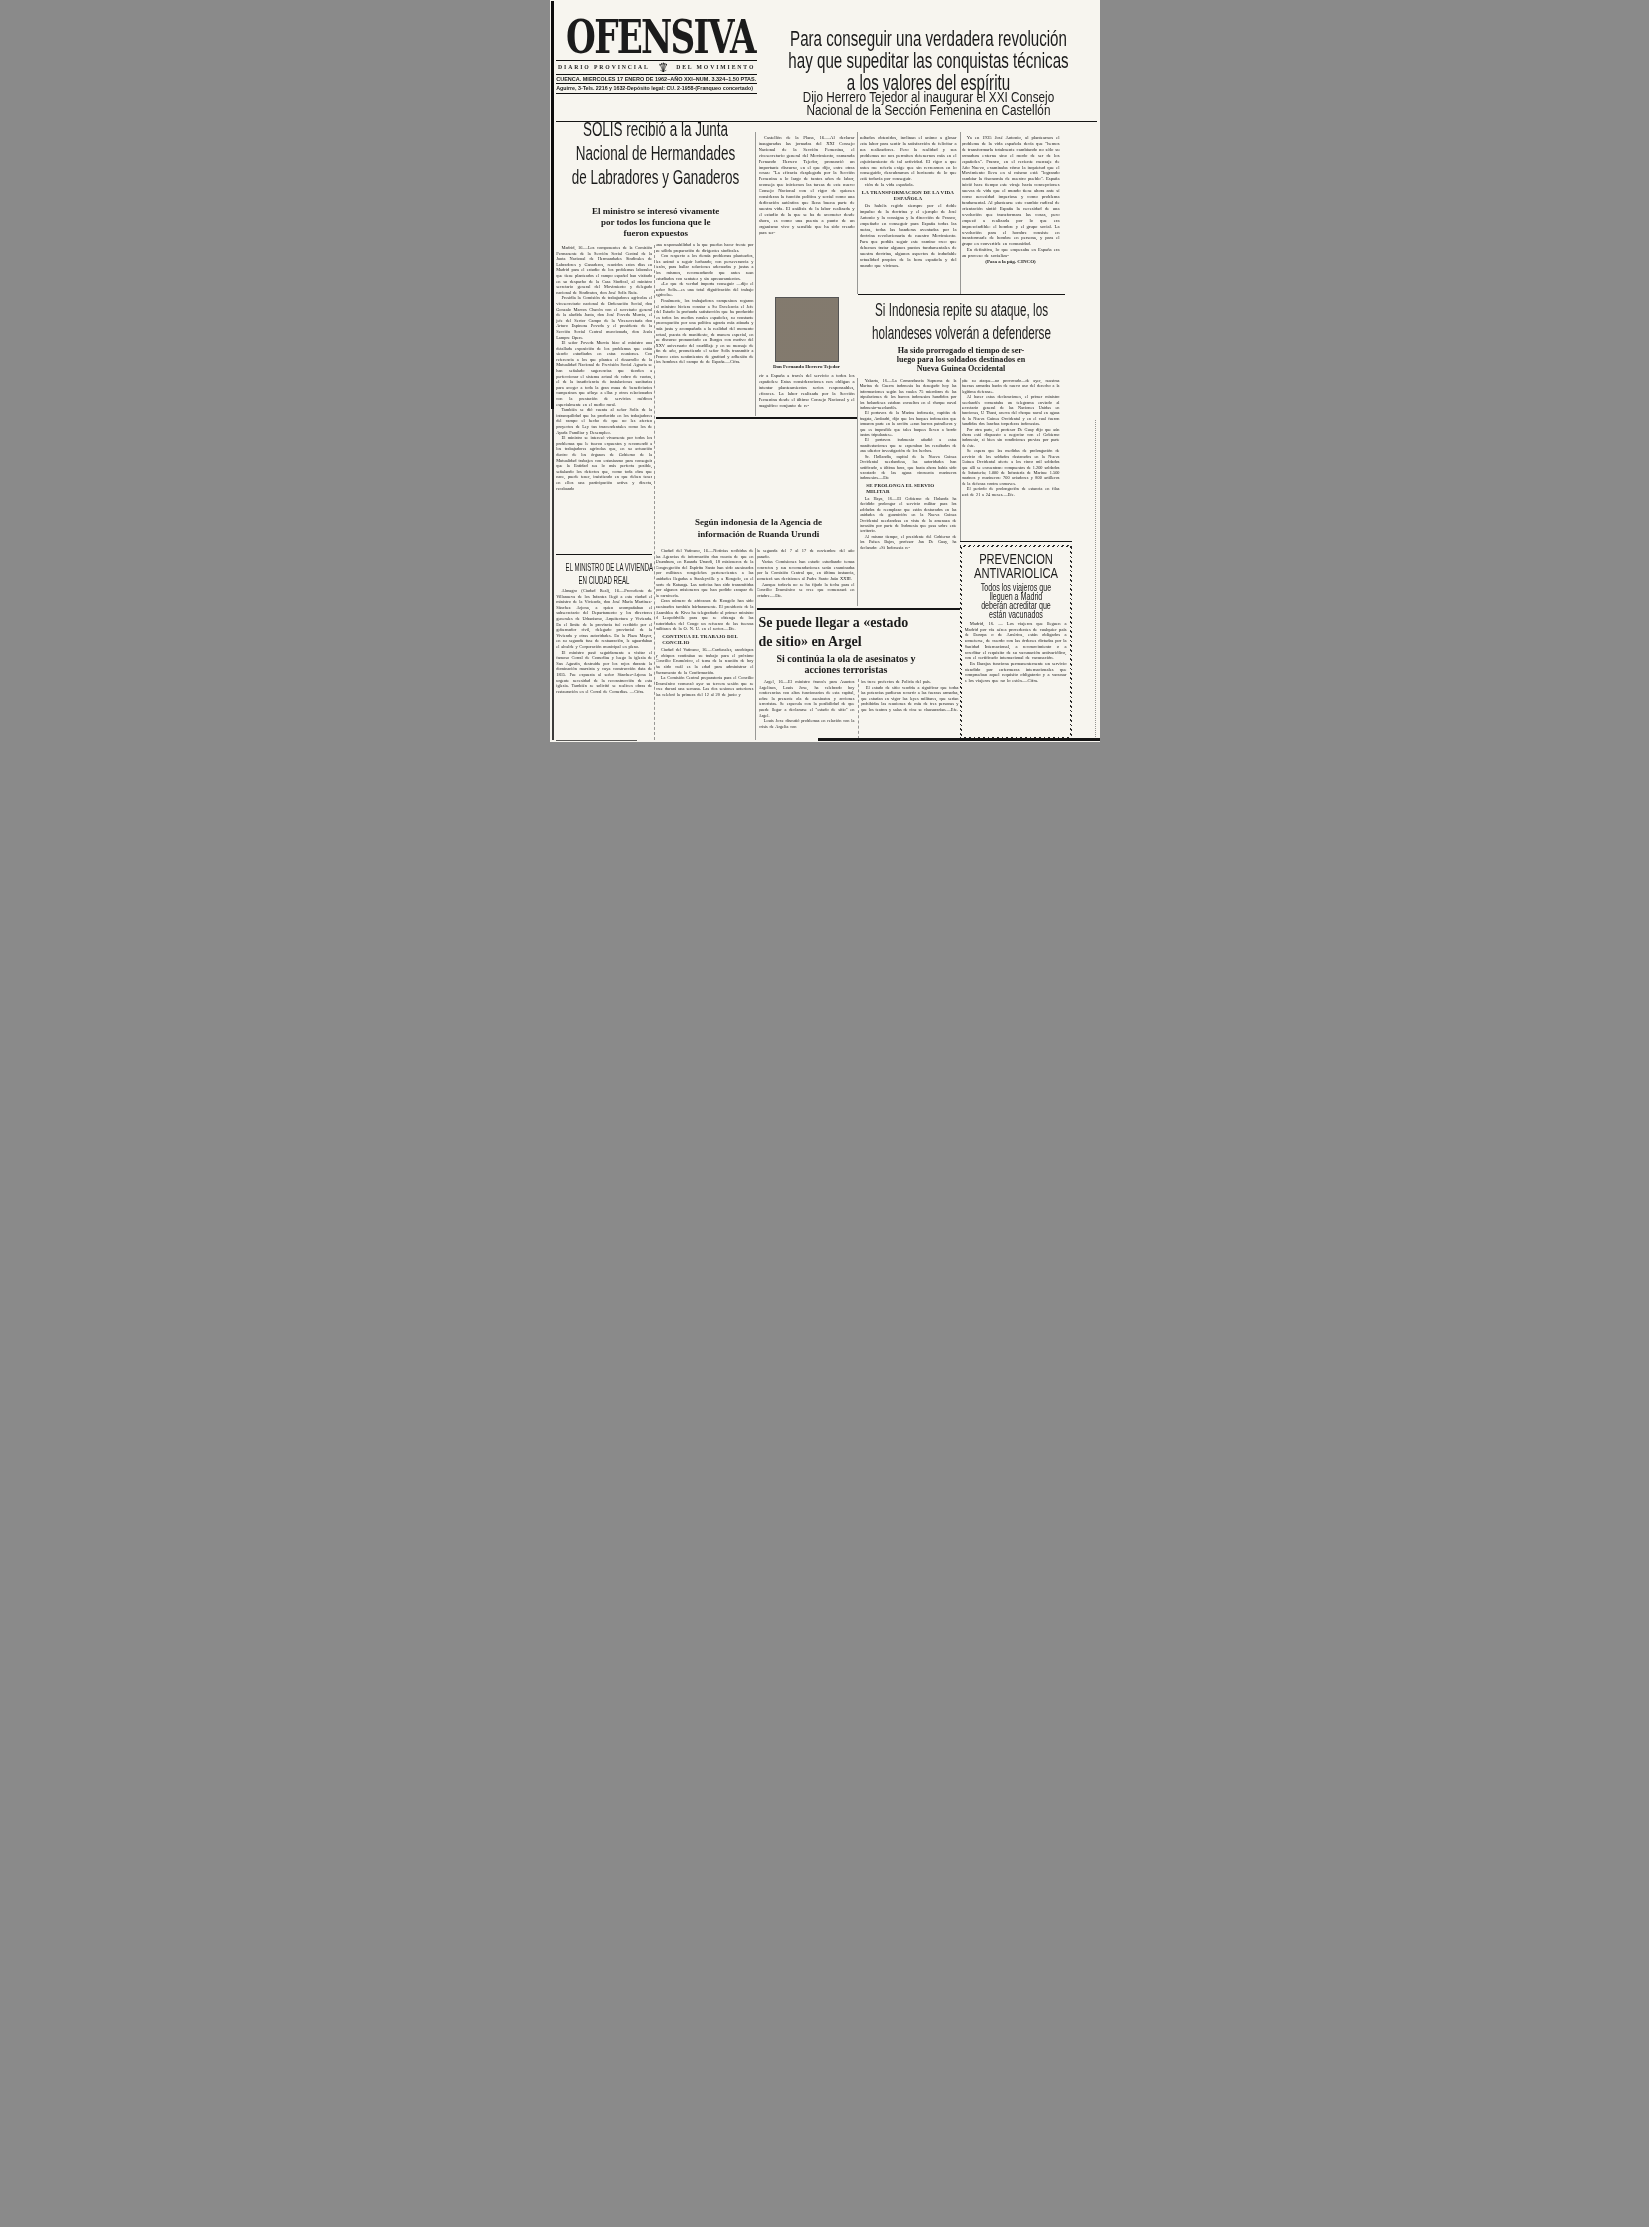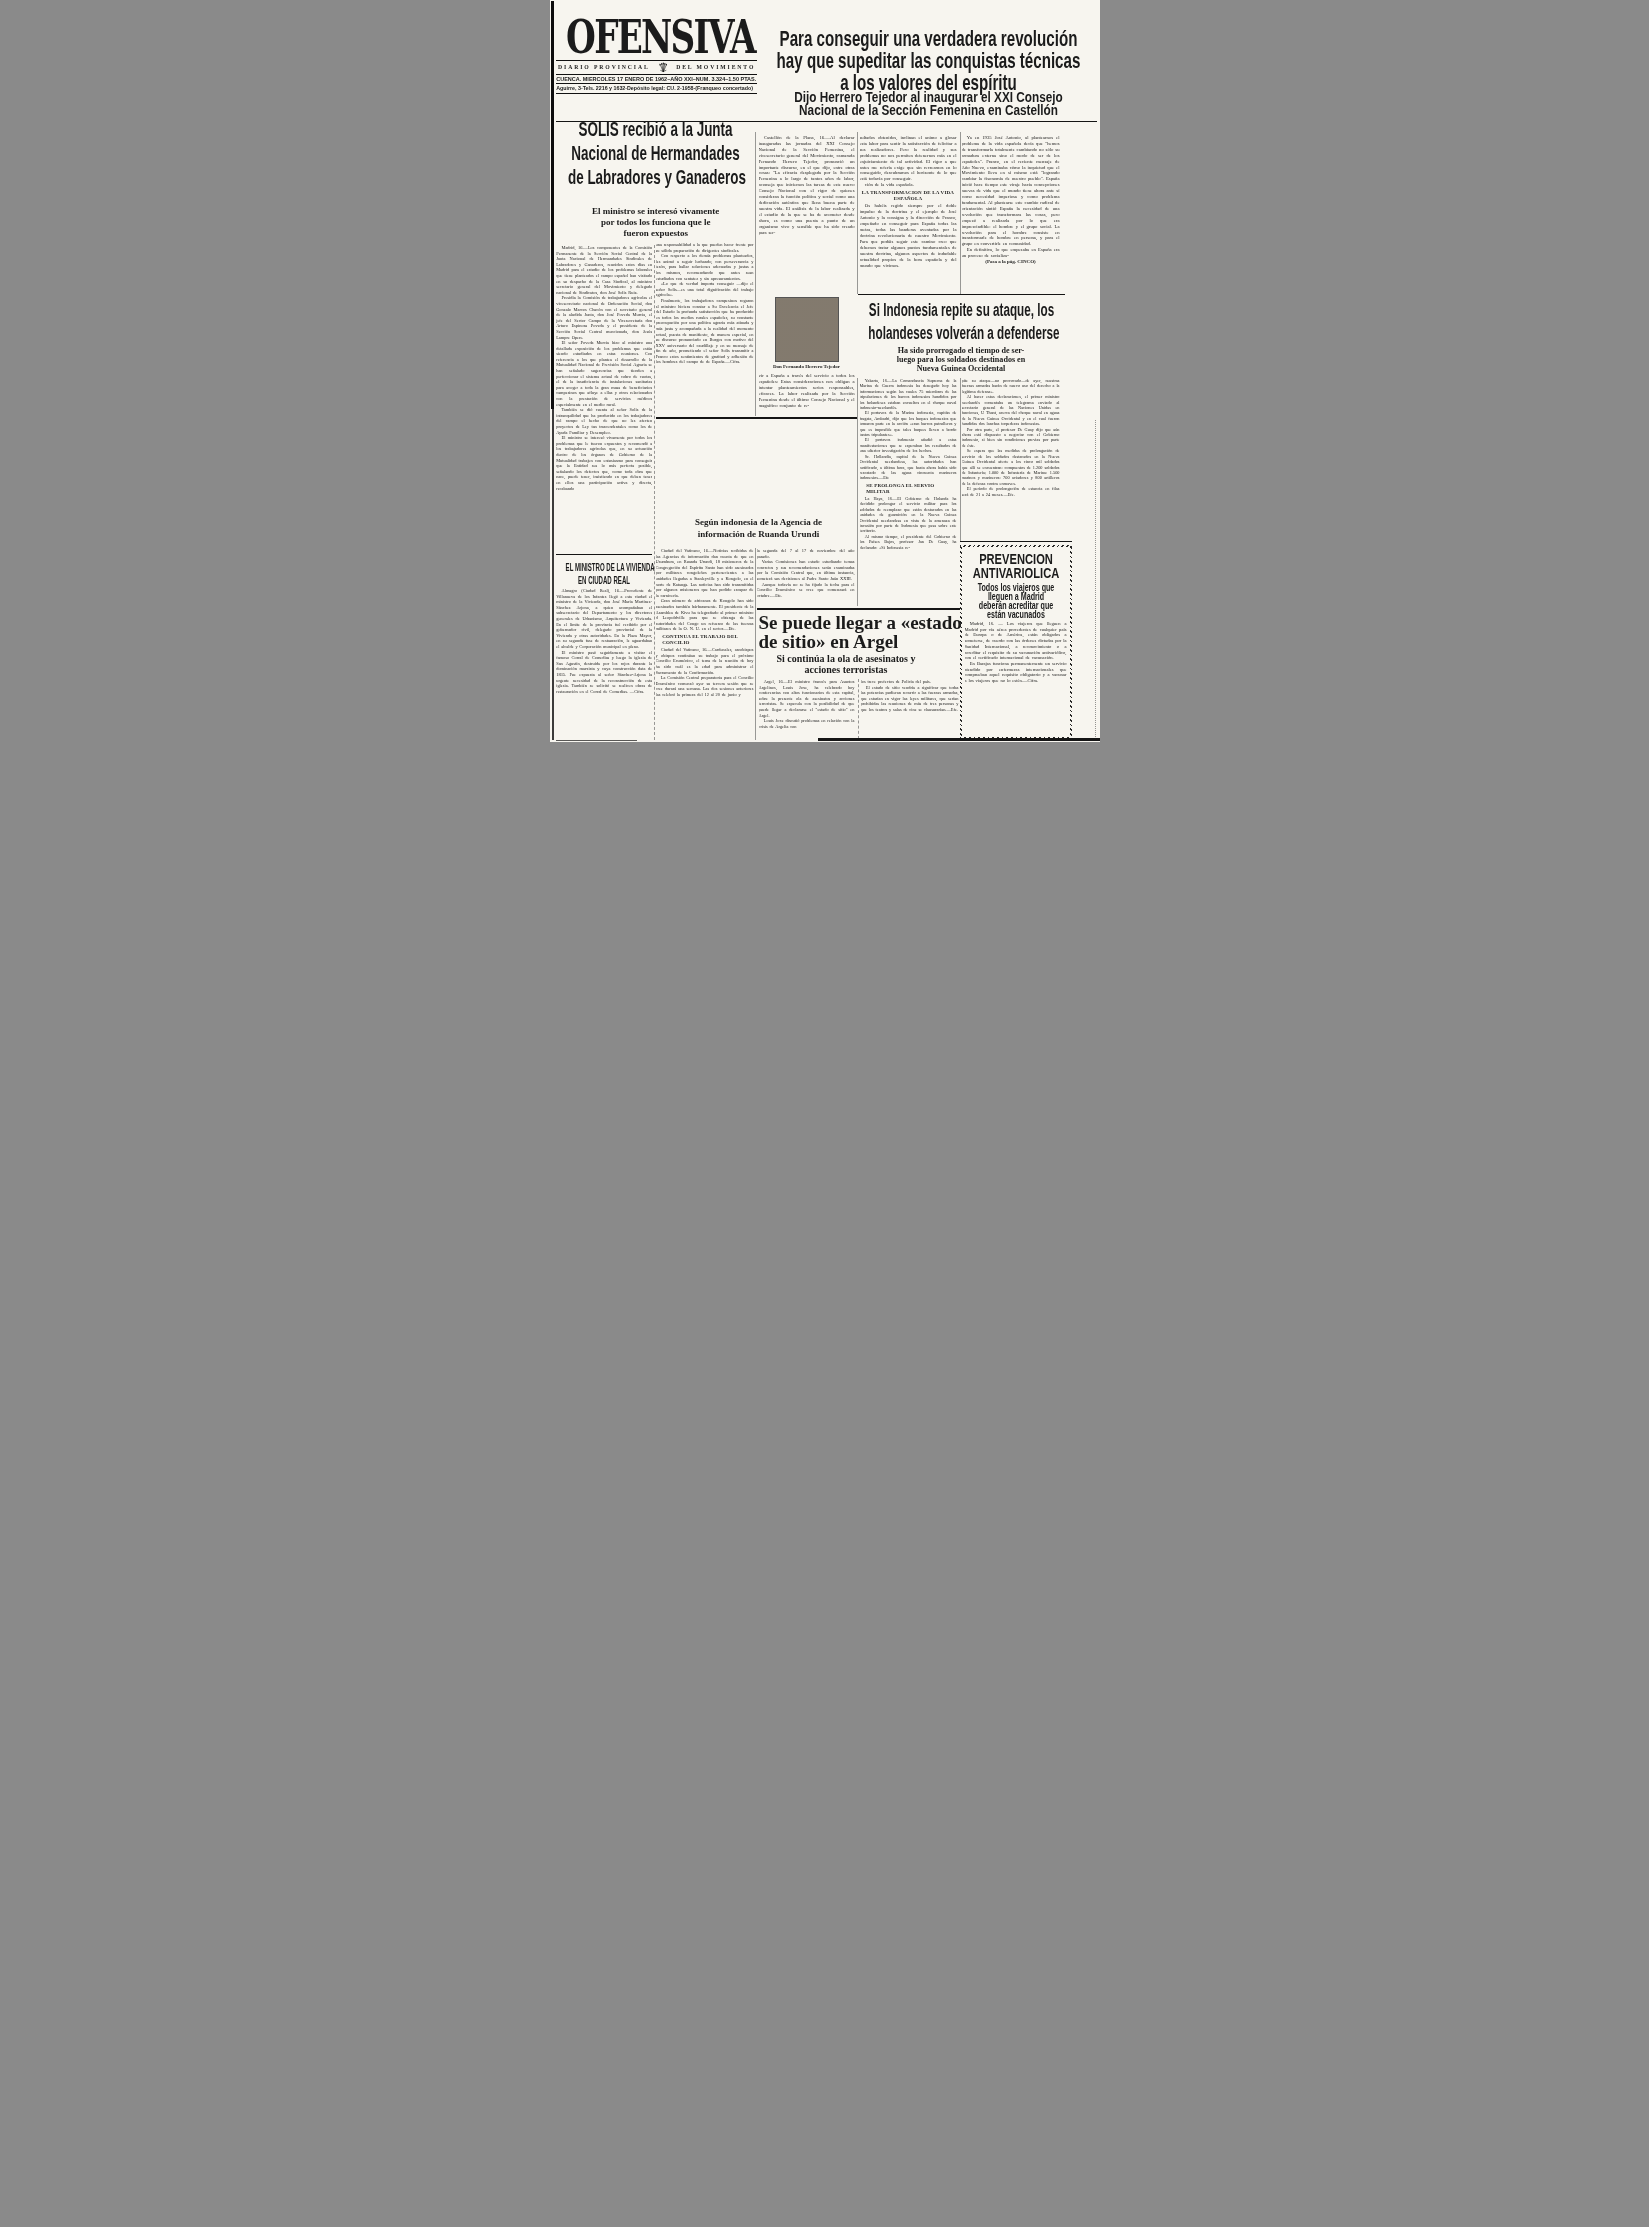--- a/index.html
+++ b/index.html
@@ -21,41 +21,41 @@
   .tagline{display:flex;justify-content:space-between;align-items:center;
            border-top:1.4px double #111;border-bottom:1.4px double #111;padding:1px 1.9px;
            font-weight:bold;font-size:5.7px;letter-spacing:1.9px;}
   .emblem svg{display:block;}
   .dateline{font-family:"Liberation Sans",sans-serif;font-weight:bold;font-size:5.5px;
             padding:1.4px 0 1px 0;border-bottom:1px solid #111;white-space:nowrap;}
   .imprint{font-family:"Liberation Sans",sans-serif;font-weight:bold;font-size:5.3px;
            padding:1.4px 0 1.4px 0;border-bottom:1.9px double #111;white-space:nowrap;}
 
   
-  .hl{font-family:"Liberation Sans",sans-serif;font-weight:bold;white-space:nowrap;text-align:center;}
+  .hl{font-family:"Liberation Sans",sans-serif;font-weight:normal;white-space:nowrap;text-align:center;}
   .hl-lead{font-size:16.3px;line-height:22px;}
   .hl-lead .ln{transform:scale(.93,1.32);transform-origin:top center;}
   .ln{display:block;}
   .sub-lead{font-size:12px;line-height:13px;}
   .sub-lead .ln{transform:scale(.98,1.15);transform-origin:top center;}
 
   .hl-solis{font-size:15.3px;line-height:24px;}
   .hl-solis .ln{transform:scale(.88,1.38);transform-origin:top center;}
   .sub-serif{font-family:"Liberation Serif",serif;font-weight:bold;text-align:center;}
 
   .hl-indo{font-size:13px;line-height:22.5px;}
   .hl-indo .ln{transform:scale(.9,1.35);transform-origin:top center;}
 
   .hl-congo{font-size:12px;line-height:29px;text-align:left;}
   .hl-congo .ln{transform:scale(.86,1.55);transform-origin:top left;}
 
   .hl-viv{font-size:7.6px;line-height:13.4px;}
   .hl-viv .ln{transform:scale(.8,1.5);transform-origin:top center;}
 
-  .hl-argel{font-family:"Liberation Serif",serif;font-weight:bold;font-size:19px;line-height:19px;
+  .hl-argel{font-family:"Liberation Serif",serif;font-weight:bold;font-size:14px;line-height:19px;
             text-align:left;white-space:nowrap;}
   .hl-prev{font-size:12.4px;line-height:14.3px;}
   .hl-prev .ln{transform:scale(.9,1.15);transform-origin:top center;}
   .sub-prev{font-size:8.1px;line-height:9px;}
   .sub-prev .ln{transform:scale(.88,1.25);transform-origin:top center;}
 
   
   .body{text-align:justify;overflow:hidden;word-spacing:0.7px;}
   .body p{margin:0;text-indent:5.3px;}
   .body.nofirst p:first-child{text-indent:0;}

